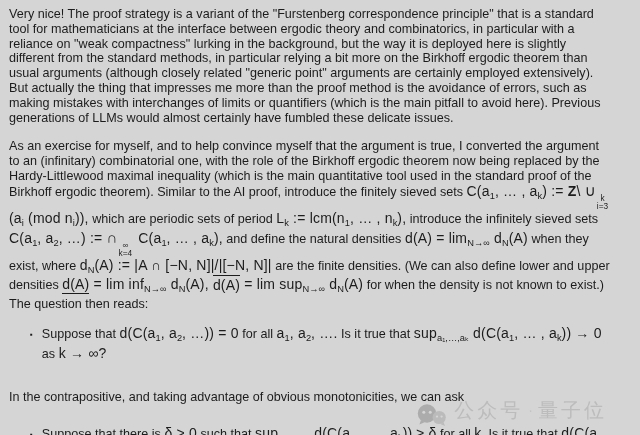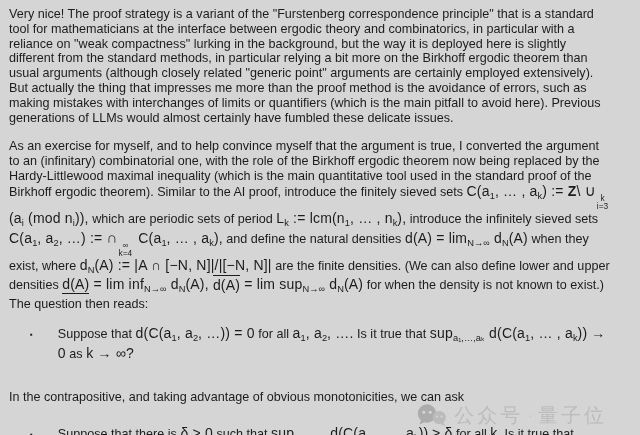--- a/index.html
+++ b/index.html
@@ -32,21 +32,21 @@
   }
   .bullet-item + .para { margin-top: 28px; margin-bottom: 22px; }
   .bullet-item:last-child { margin-bottom: 0; }
   .bullet-marker {
     flex: 0 0 auto;
     font-size: 8px;
     line-height: 14.8px;
     margin-right: 9px;
     padding-top: 2px;
   }
-  .bullet-text { flex: 1 1 auto; margin-left: 16px; }
+  .bullet-text { flex: 1 1 auto; }
 
   
   .math { font-size: 14px; letter-spacing: 0.2px; }
   .mb { font-weight: bold; }
   .mbig { font-size: 15px; }
   .msub {
     font-size: 9.3px;
     vertical-align: -3px;
     letter-spacing: 0;
   }
@@ -62,21 +62,21 @@
     margin: 0 2px 0 1px;
     letter-spacing: 0;
   }
 
   
   .watermark {
     position: absolute;
     right: 13px;
     bottom: 7px;
     display: flex;
-    align-items: center;
+    align-items: flex-start;
     gap: 7px;
     color: #bcbcbc;
     font-size: 20px;
     letter-spacing: 3px;
     user-select: none;
     white-space: nowrap;
   }
   .wm-icon { display: inline-flex; align-items: center; opacity: 0.85; }
   .wm-sep { font-size: 14px; letter-spacing: 0; margin: 0 -2px; color: #c3c3c3; }
 </style>

